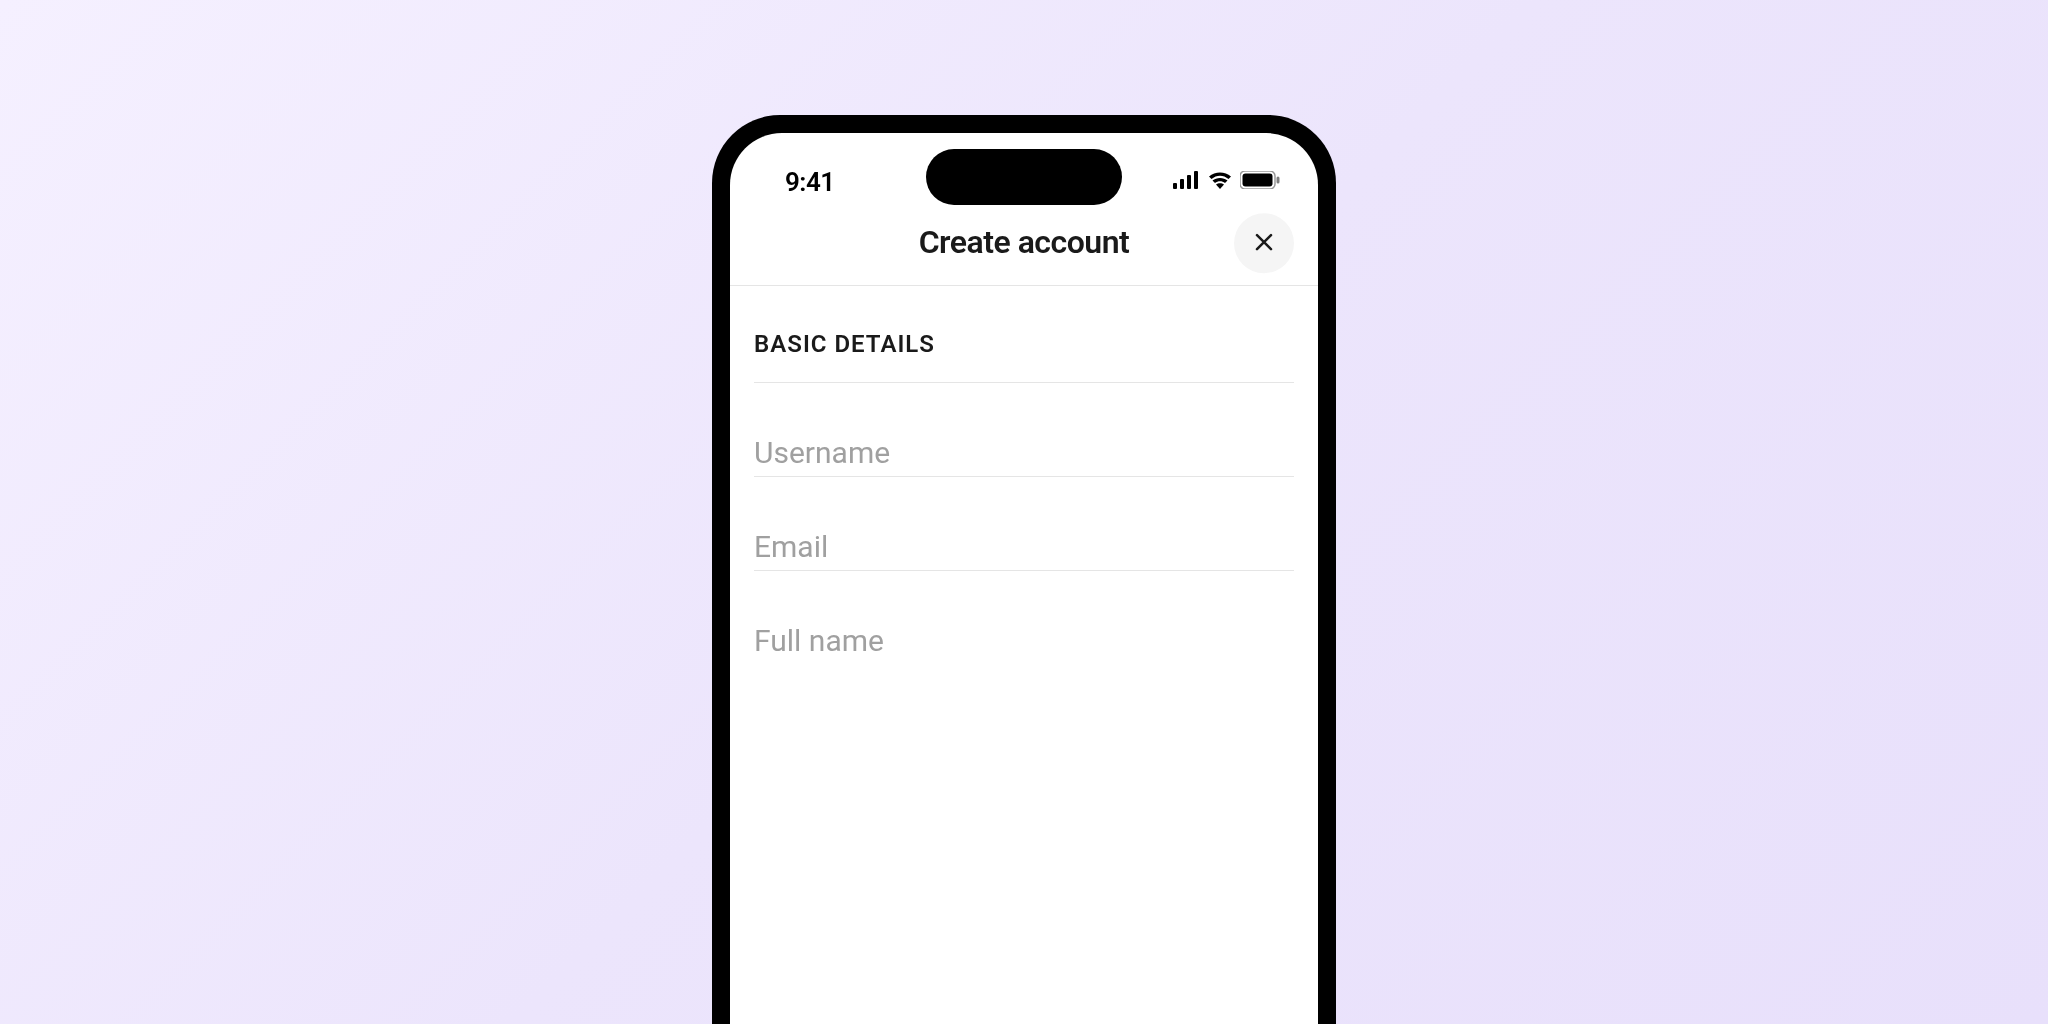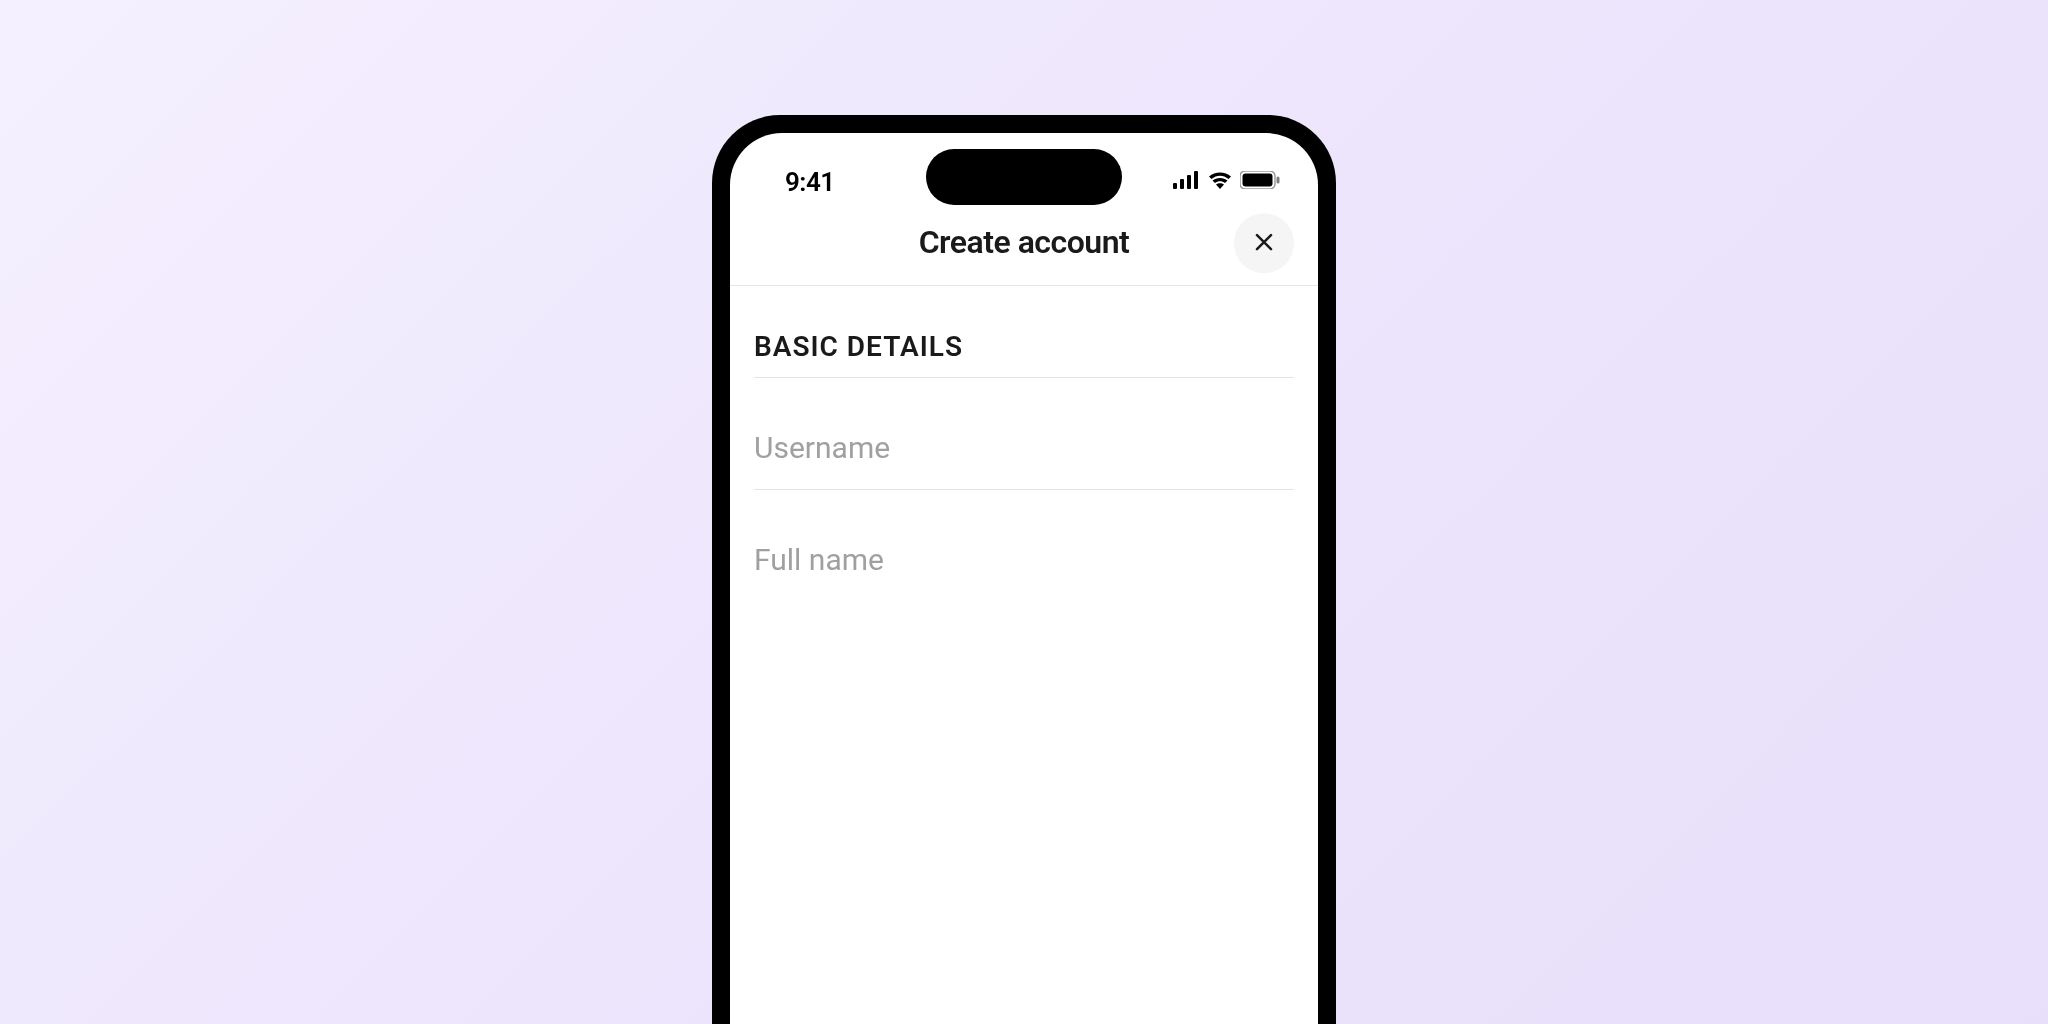--- a/index.html
+++ b/index.html
@@ -100,33 +100,33 @@
       justify-content: center;
       border: none;
       cursor: pointer;
     }
     
     .form-content {
       padding: 0 24px;
     }
     
     .section-header {
-      font-size: 28px;
+      font-size: 24px;
       font-weight: 600;
       letter-spacing: 1px;
       color: #1a1a1a;
       padding-top: 44px;
-      padding-bottom: 14px;
+      padding-bottom: 24px;
       border-bottom: 1px solid #e5e5e5;
       text-transform: uppercase;
     }
     
     .form-field {
       padding-top: 52px;
-      padding-bottom: 24px;
+      padding-bottom: 6px;
       border-bottom: 1px solid #e5e5e5;
     }
     
     .form-input {
       width: 100%;
       border: none;
       outline: none;
       font-size: 30px;
       color: #1a1a1a;
       background: transparent;
@@ -188,20 +188,23 @@
       </button>
     </div>
 
     <div class="form-content">
       <div class="section-header">BASIC DETAILS</div>
 
       <div class="form-field">
         <input type="text" class="form-input" placeholder="Username" style="">
       </div>
 
+      <div class="form-field">
+        <input type="text" class="form-input" placeholder="Email" style="">
+      </div>
 
 
       <div class="form-field-noborder">
         <input type="text" class="form-input" placeholder="Full name" style="">
       </div>
     </div>
   </div>
 </div>
 
 </body></html>

